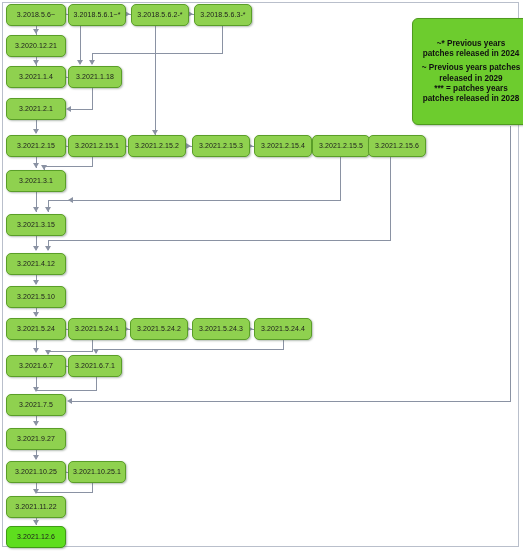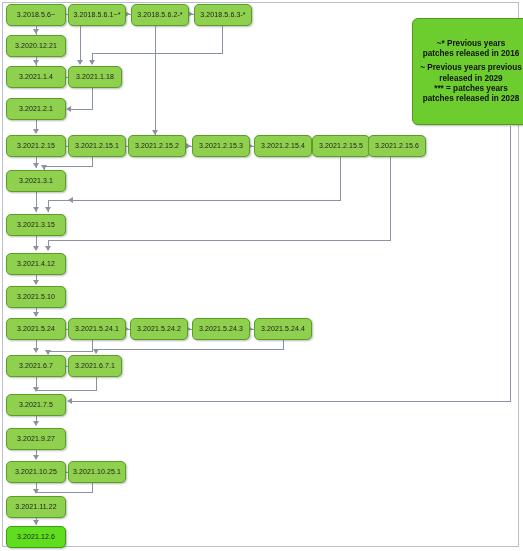--- a/index.html
+++ b/index.html
@@ -279,19 +279,19 @@
   <div class="node" style="left:6px;  top:394px; width:60px; height:22px;">3.2021.7.5</div>
   <div class="node" style="left:6px;  top:428px; width:60px; height:22px;">3.2021.9.27</div>
 
   <div class="node" style="left:6px;  top:461px; width:60px; height:22px;">3.2021.10.25</div>
   <div class="node" style="left:68px; top:461px; width:58px; height:22px;">3.2021.10.25.1</div>
   <div class="node" style="left:6px;  top:496px; width:60px; height:22px;">3.2021.11.22</div>
   <div class="node current" style="left:6px;  top:526px; width:60px; height:22px;">3.2021.12.6</div>
 
   <div class="legend" style="left:412px; top:18px; width:118px; height:107px;">
     <div class="legend-line">~* Previous years</div>
-    <div class="legend-line">patches released in 2016</div>
-    <div class="legend-line" style="margin-top:4px;">~ Previous years previous</div>
+    <div class="legend-line">patches released in 2024</div>
+    <div class="legend-line" style="margin-top:4px;">~ Previous years patches</div>
     <div class="legend-line">released in 2029</div>
     <div class="legend-line">*** = patches years</div>
     <div class="legend-line">patches released in 2028</div>
   </div>
 </div>
 
 </body></html>

